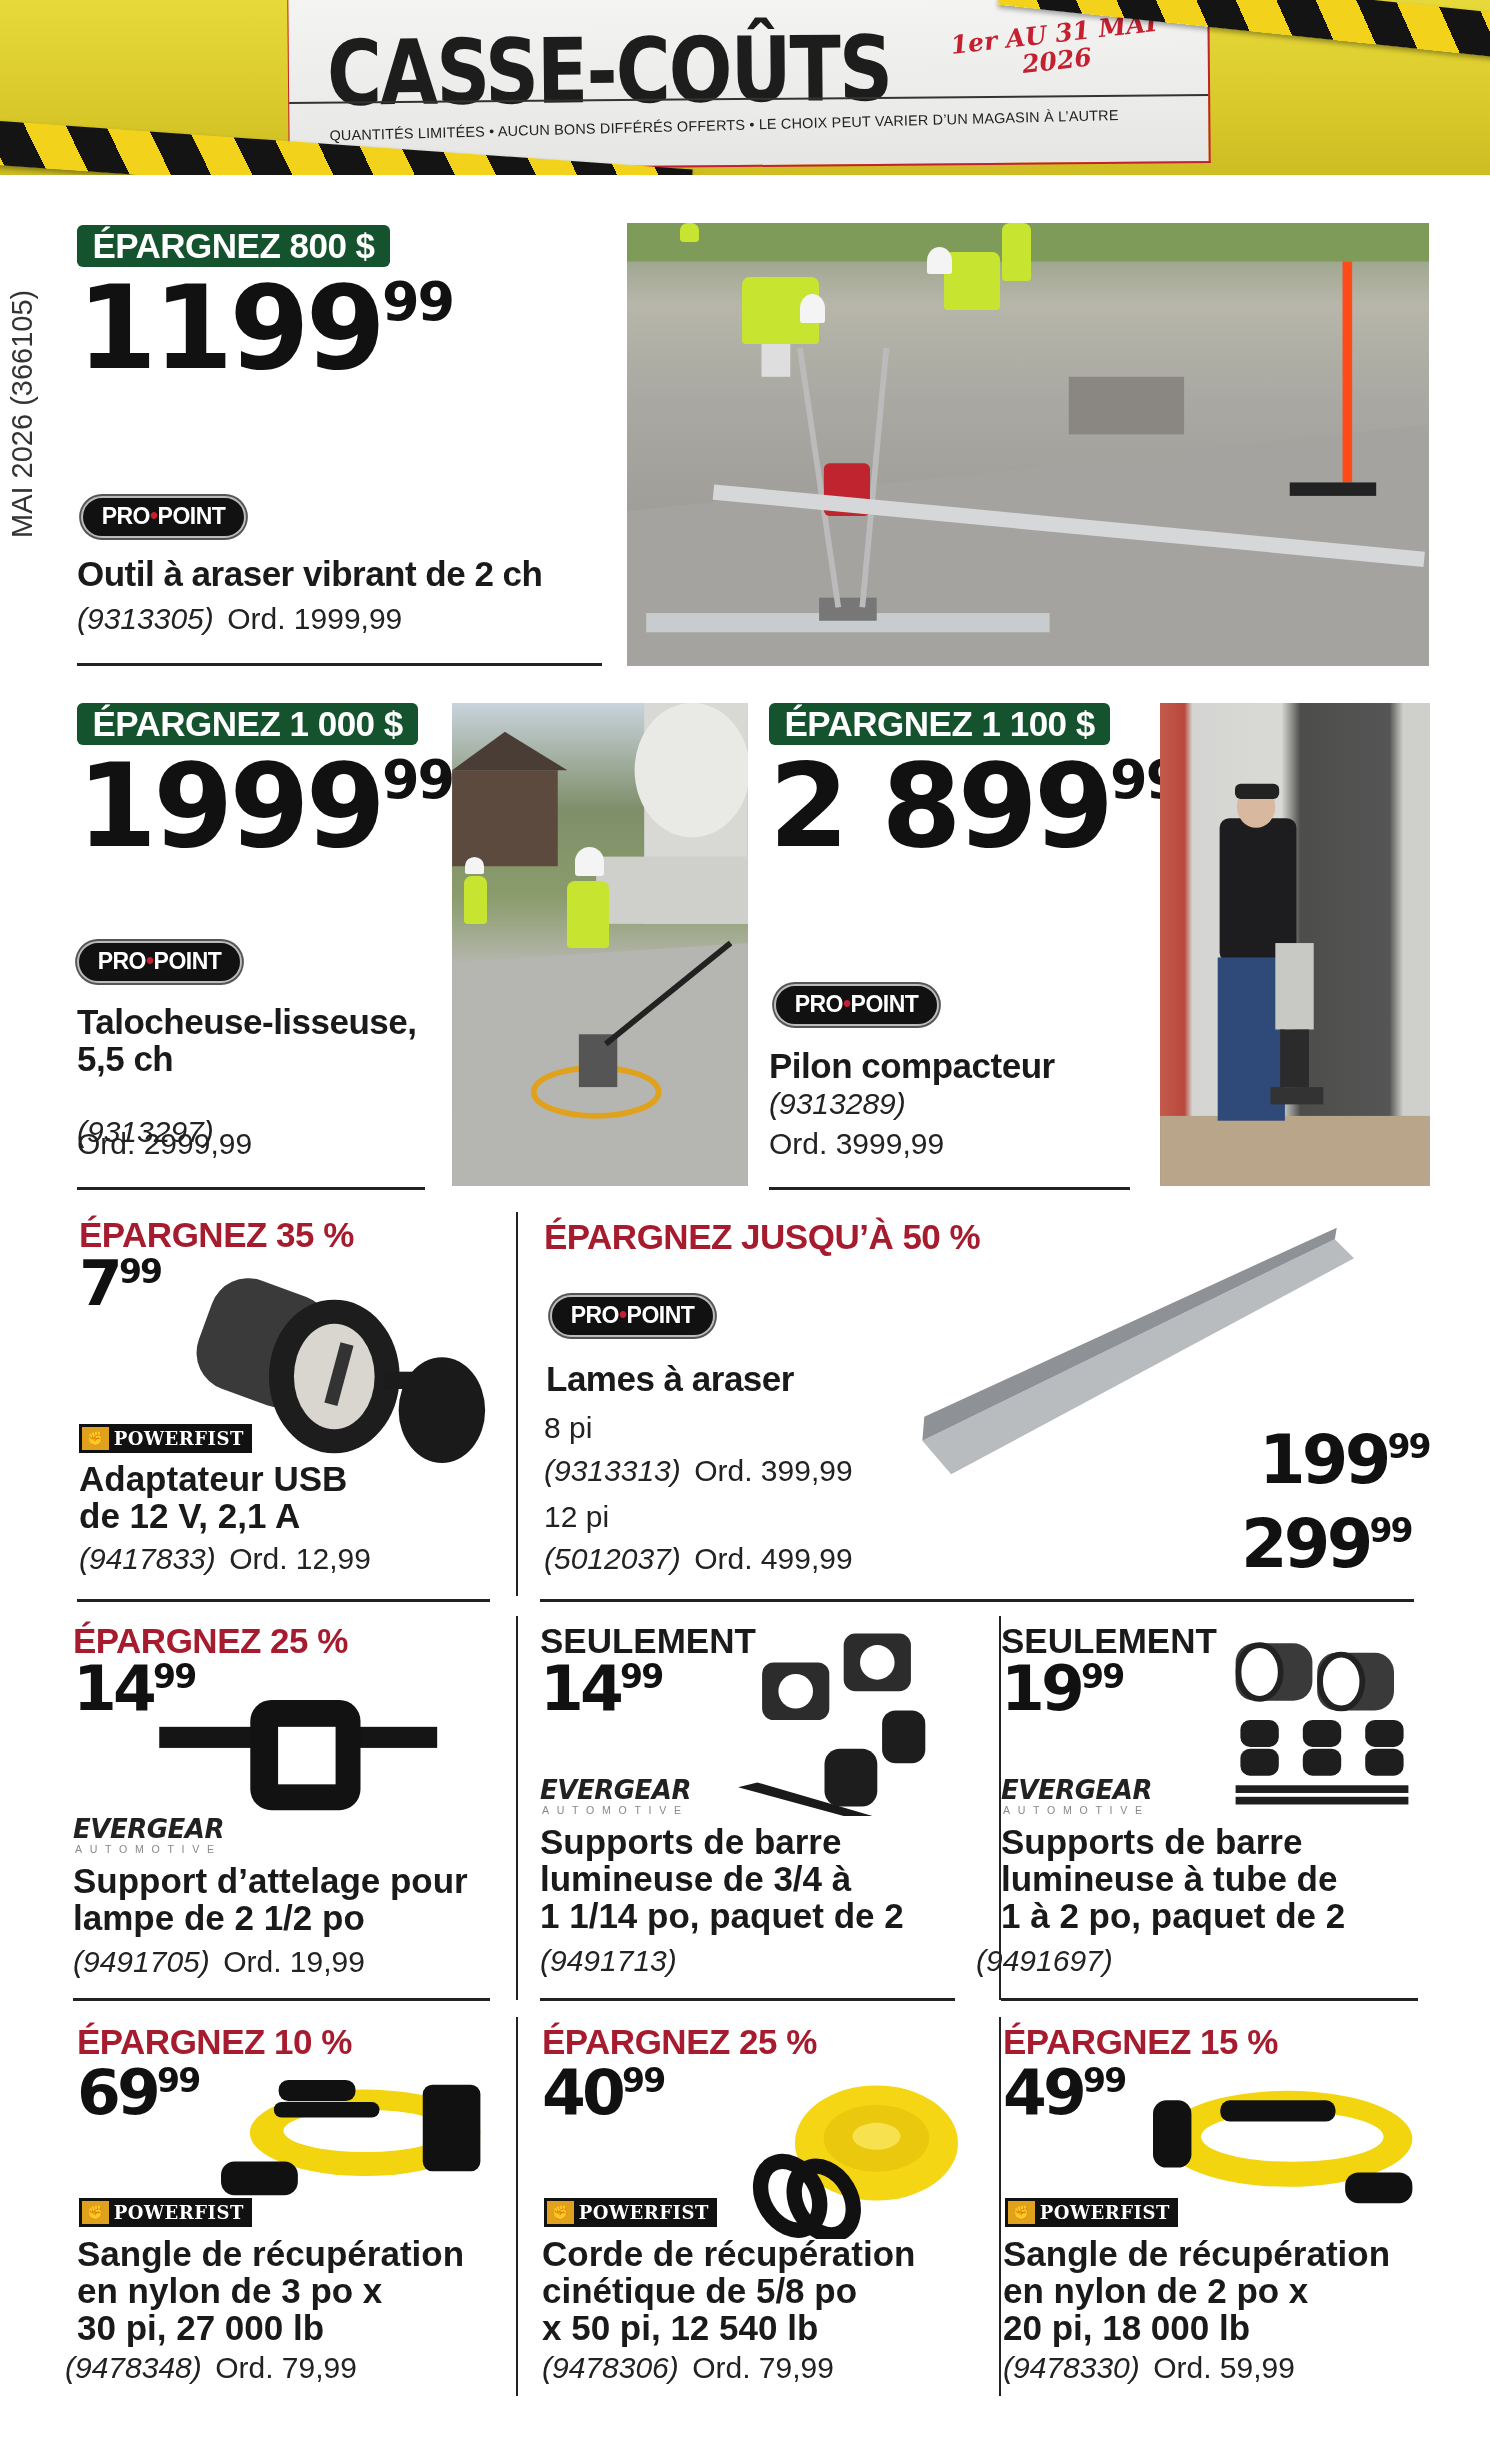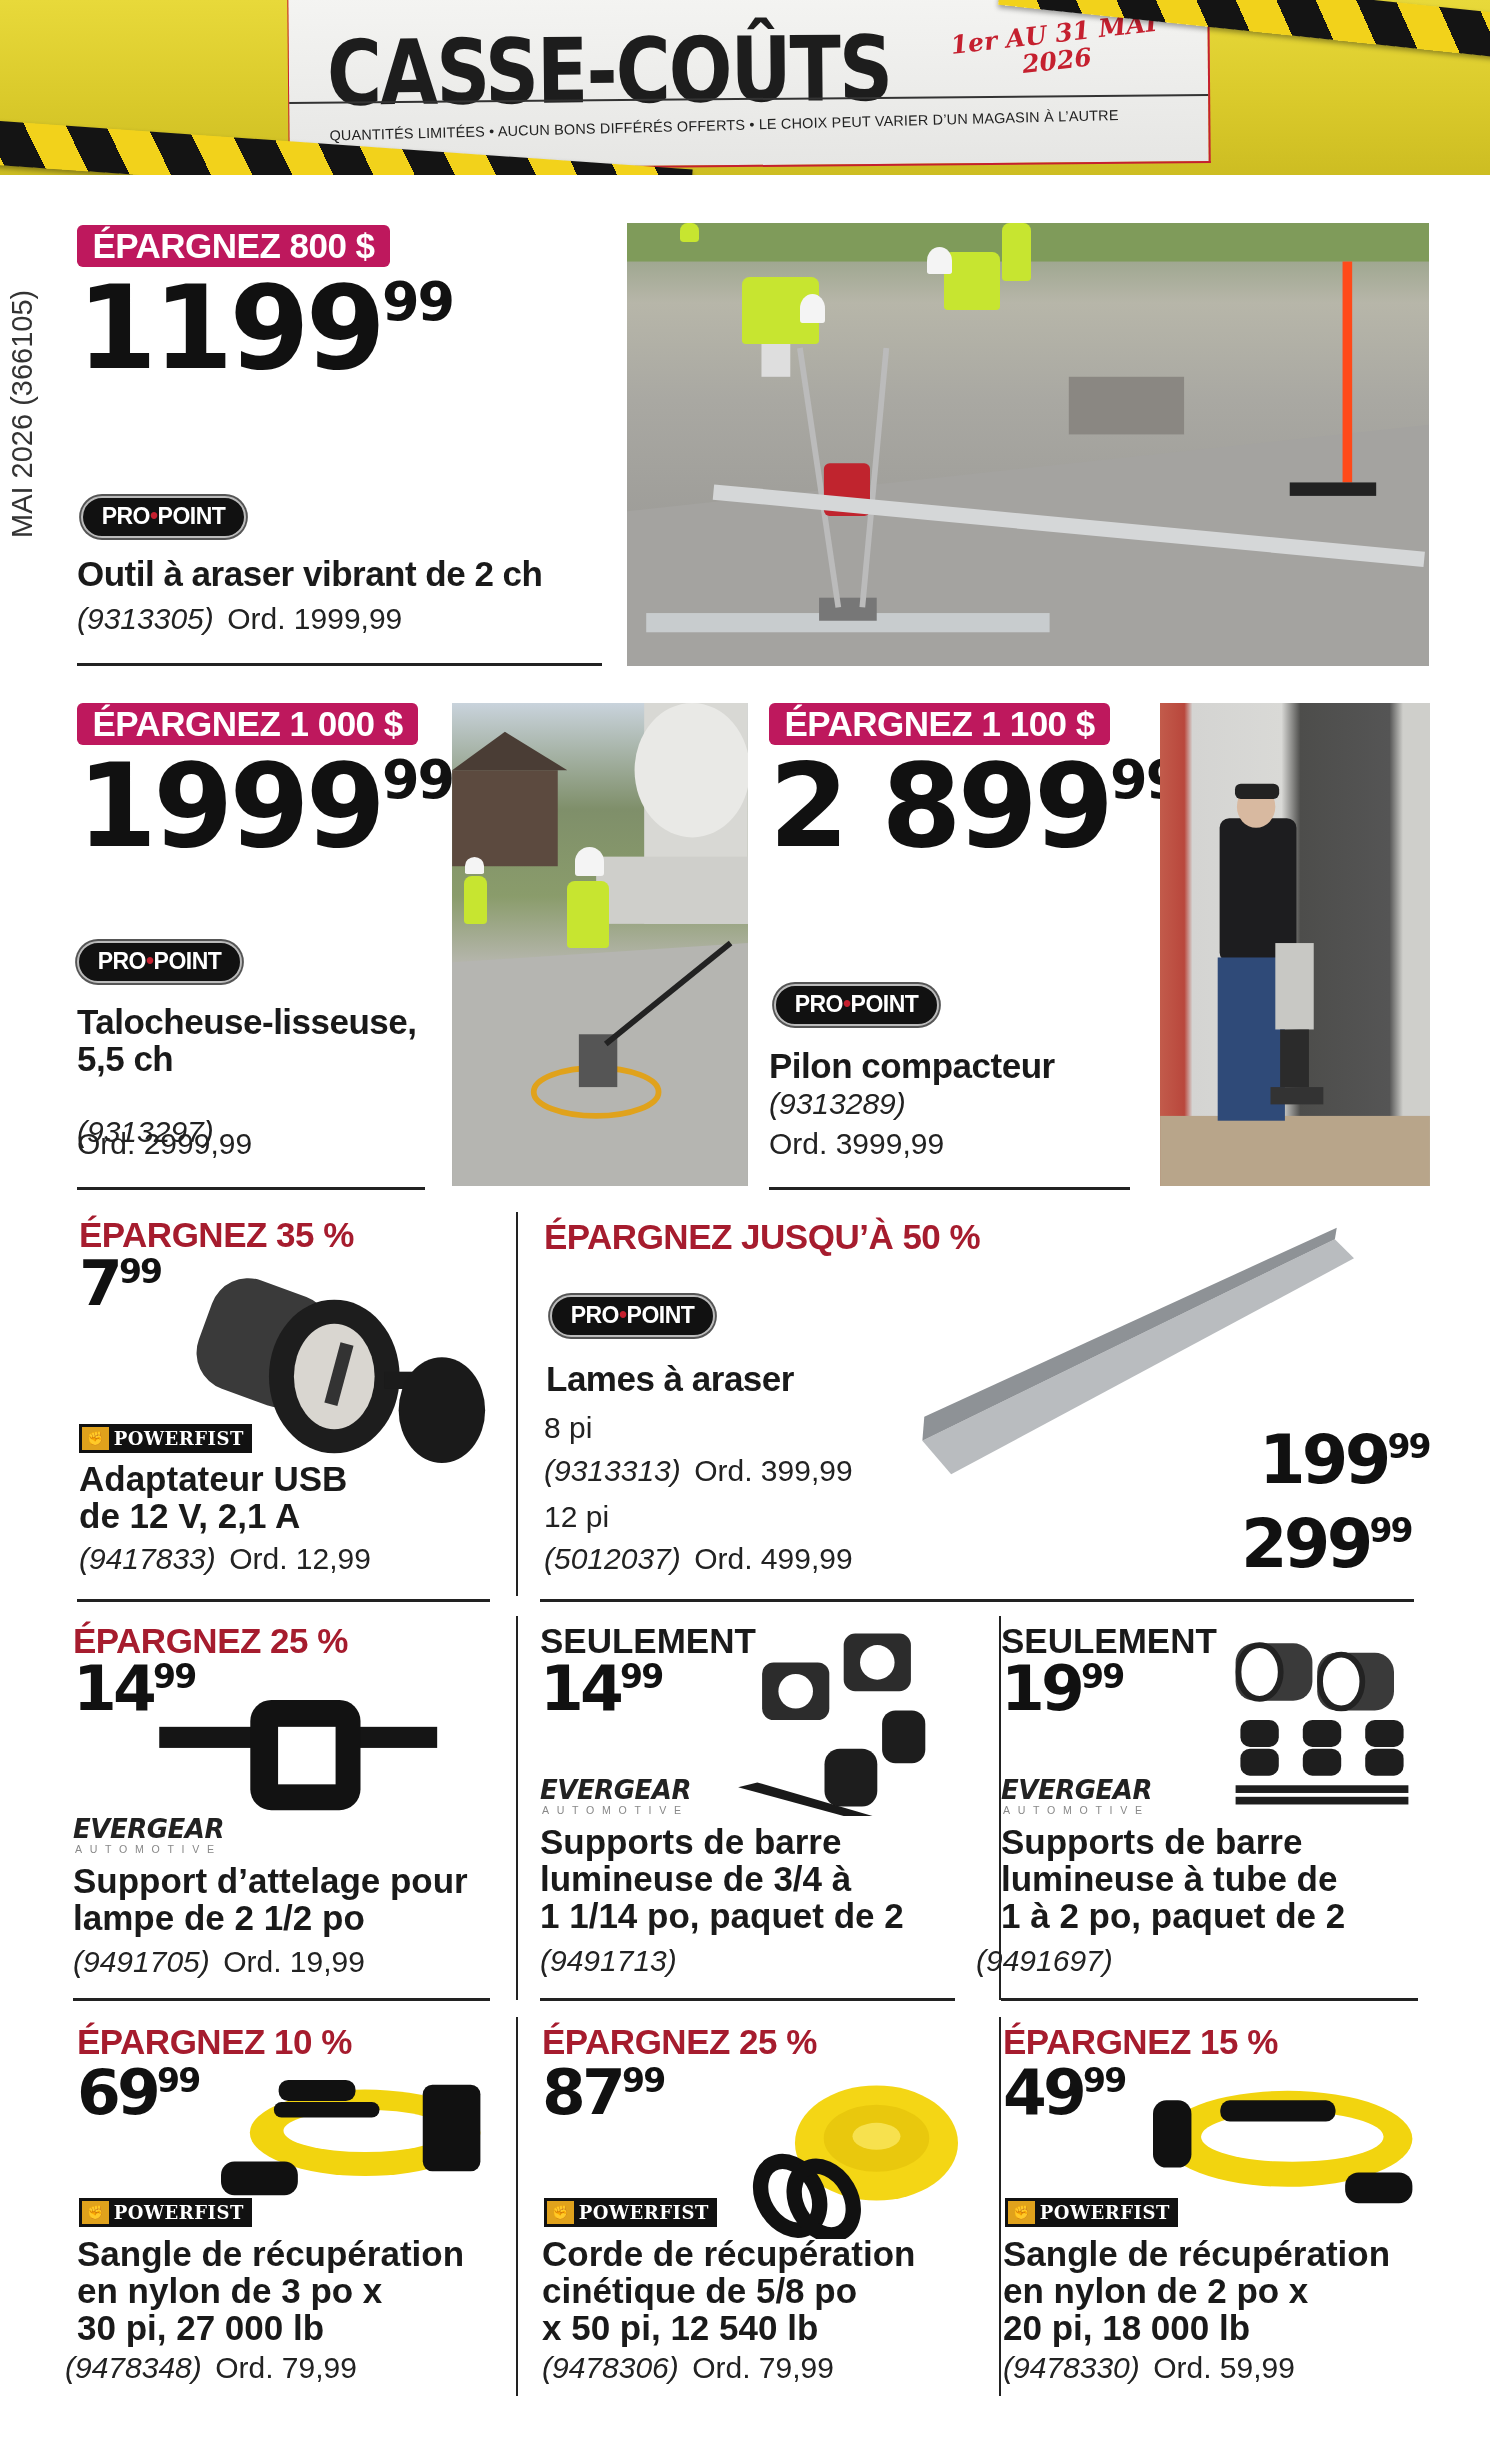--- a/index.html
+++ b/index.html
@@ -14,21 +14,21 @@
   .poster { position: absolute; left: 288px; top: -5.8px; width: 922px; height: 173px; background: linear-gradient(180deg, #f4f4f2, #e6e6e4); border-right: 2.9px solid #c5202f; border-bottom: 2.9px solid #c5202f; border-left: 1.9px solid #c5202f; transform: rotate(-0.5deg); }
   .poster .ttl { position: absolute; left: 38px; top: 23px; font-family: "DejaVu Sans", sans-serif; font-weight: 900; font-size: 75px; letter-spacing: -1.9px; color: #1d1d1d; transform: scaleY(1.2); transform-origin: left top; }
   .poster .date { position: absolute; left: 663px; top: 29px; color: #c5202f; font-family: "DejaVu Serif", serif; font-style: italic; font-weight: bold; font-size: 25px; line-height: 27px; text-align: center; transform: rotate(-6deg); }
   .poster .rule { position: absolute; left: 0; top: 104px; width: 100%; height: 1.9px; background: #333; }
   .poster .notes { position: absolute; left: 40px; top: 123px; font-size: 14.4px; color: #222; letter-spacing: 0.2px; transform: rotate(-1deg); }
 
   
   .sidecode { left: 5.8px; top: 538px; width: 307px; height: 42px; transform: rotate(-90deg); transform-origin: left top; font-size: 29px; color: #333; white-space: nowrap; }
 
   
-  .badge-box { background: #be185d; color: #fff; font-weight: bold; font-size: 35px; border-radius: 5.8px; padding: 1.9px 15.4px; line-height: 38px; white-space: nowrap; letter-spacing: -0.5px; }
+  .badge-box { background: #14532d; color: #fff; font-weight: bold; font-size: 35px; border-radius: 5.8px; padding: 1.9px 15.4px; line-height: 38px; white-space: nowrap; letter-spacing: -0.5px; }
   .save { color: #a61c2e; font-weight: bold; font-size: 35px; letter-spacing: -0.5px; white-space: nowrap; line-height: 37px; }
   .only { color: #1a1a1a; font-weight: bold; font-size: 35px; white-space: nowrap; line-height: 37px; }
   .price { font-family: "DejaVu Sans", sans-serif; font-weight: 900; color: #111; white-space: nowrap; letter-spacing: -3.8px; }
   .price .d { display: inline-block; }
   .price .c { display: inline-block; vertical-align: top; letter-spacing: -1.9px; }
   .price.xl .d { font-size: 115px; line-height: 115px; }
   .price.xl .c { font-size: 54px; line-height: 61px; }
   .price.md .d { font-size: 63px; line-height: 61px; }
   .price.md .c { font-size: 33px; line-height: 37px; }
   .price.lm .d { font-size: 67px; line-height: 65px; }
@@ -333,21 +333,21 @@
 </div>
 <div class="abs name" style="left:77px;top:2235px;white-space:nowrap;">
   <div>Sangle de récupération</div>
     <div>en nylon de 3 po x</div>
     <div>30 pi, 27 000 lb</div>
 </div>
 <div class="abs sku" style="left:65px;top:2350px;"><i>(9478348)</i><span>Ord. 79,99</span></div>
 
 <div class="abs save" style="left:542px;top:2023px;">ÉPARGNEZ 25 %</div>
 <div class="abs price md" style="left:542px;top:2062px;">
-  <span class="d">87</span><span class="c">99</span>
+  <span class="d">40</span><span class="c">99</span>
 </div>
 <div class="abs" style="left:747px;top:2071px;width:211px;height:168px;">
   <svg width="211" height="168" viewBox="0 0 220 175">
     <ellipse cx="135" cy="75" rx="85" ry="60" fill="#f4d615"></ellipse>
     <ellipse cx="135" cy="70" rx="55" ry="35" fill="#e9c80d"></ellipse>
     <ellipse cx="135" cy="68" rx="25" ry="14" fill="#f7e14e"></ellipse>
     <ellipse cx="45" cy="130" rx="28" ry="38" fill="none" stroke="#111" stroke-width="16" transform="rotate(-30 45 130)"></ellipse>
     <ellipse cx="80" cy="135" rx="28" ry="38" fill="none" stroke="#111" stroke-width="16" transform="rotate(-30 80 135)"></ellipse>
   </svg>
 </div>

